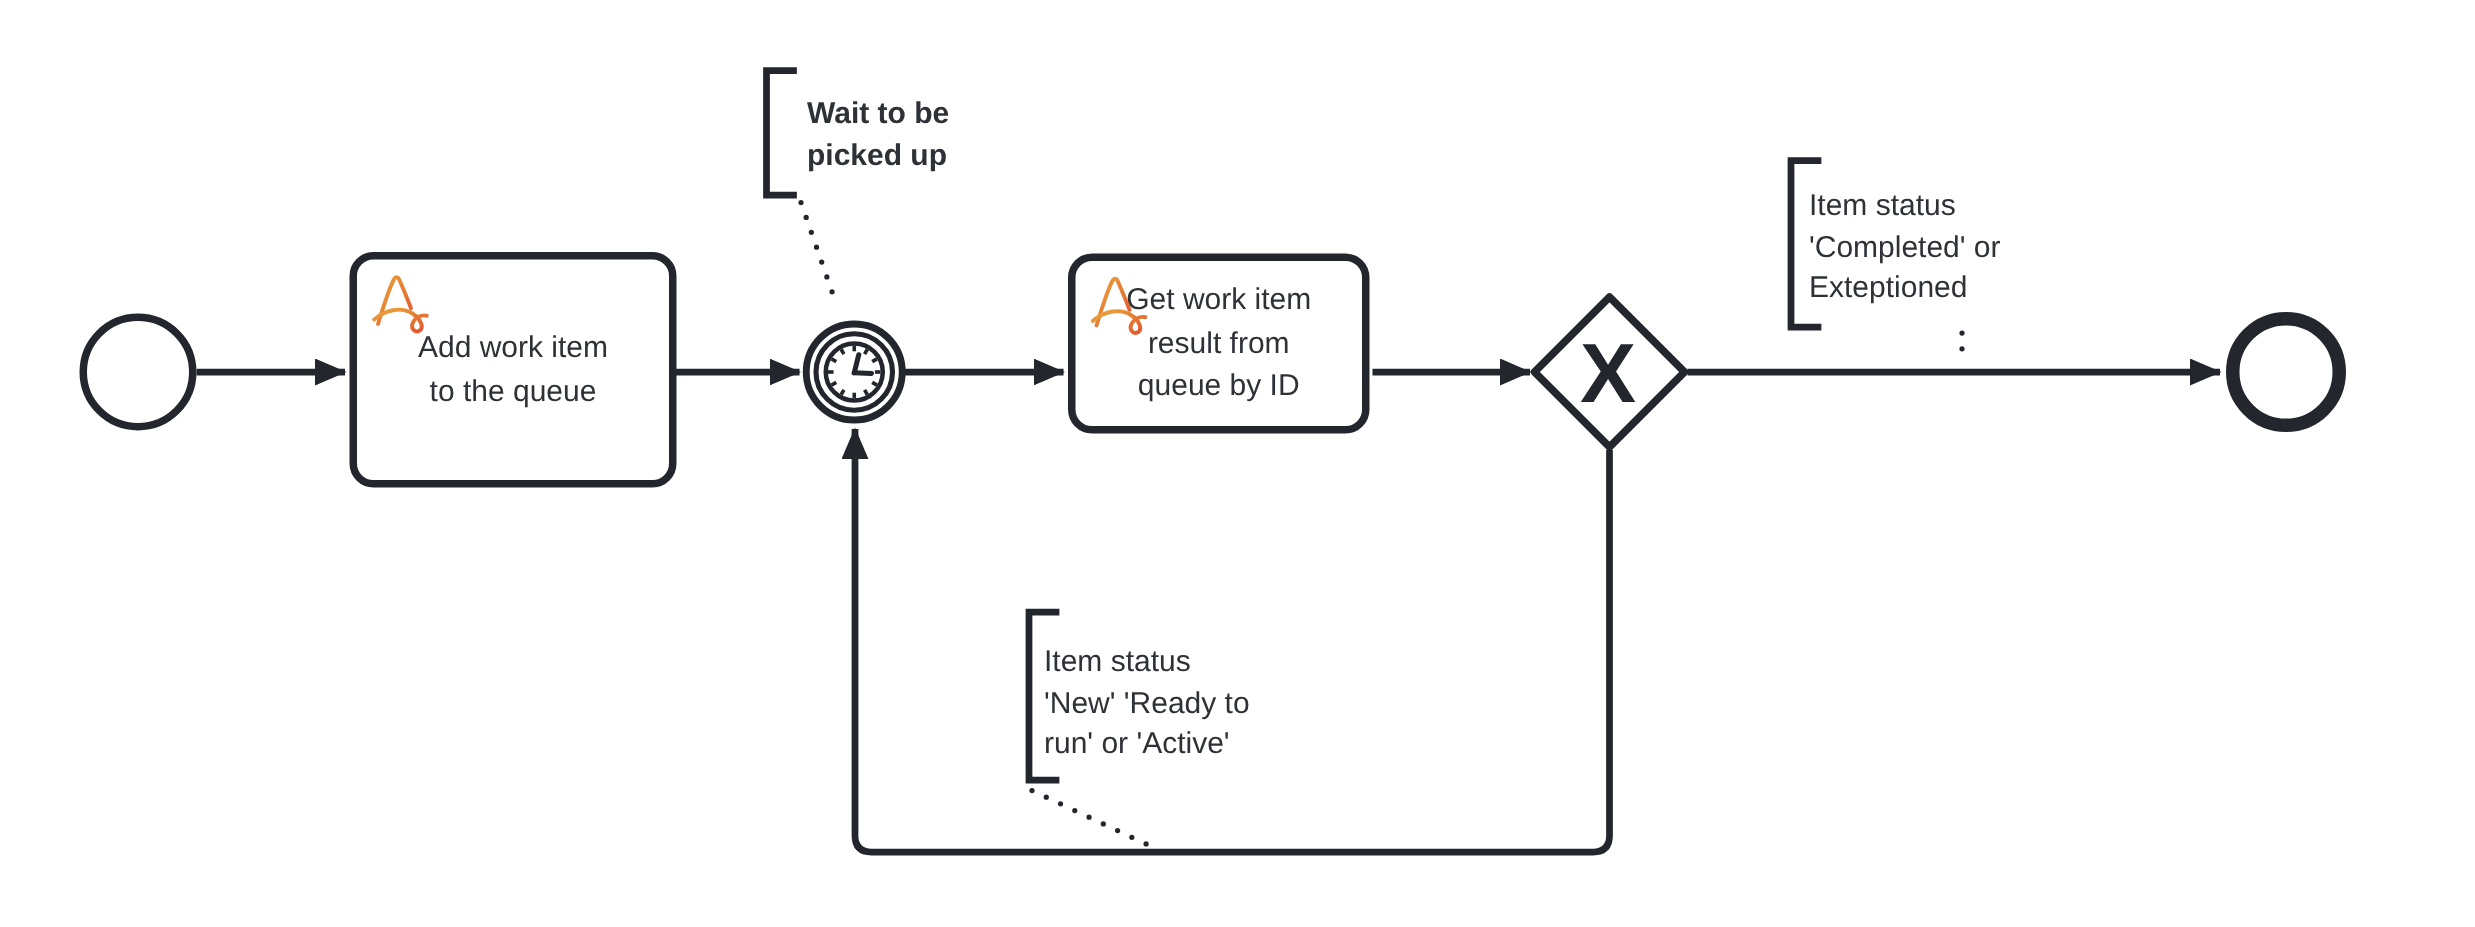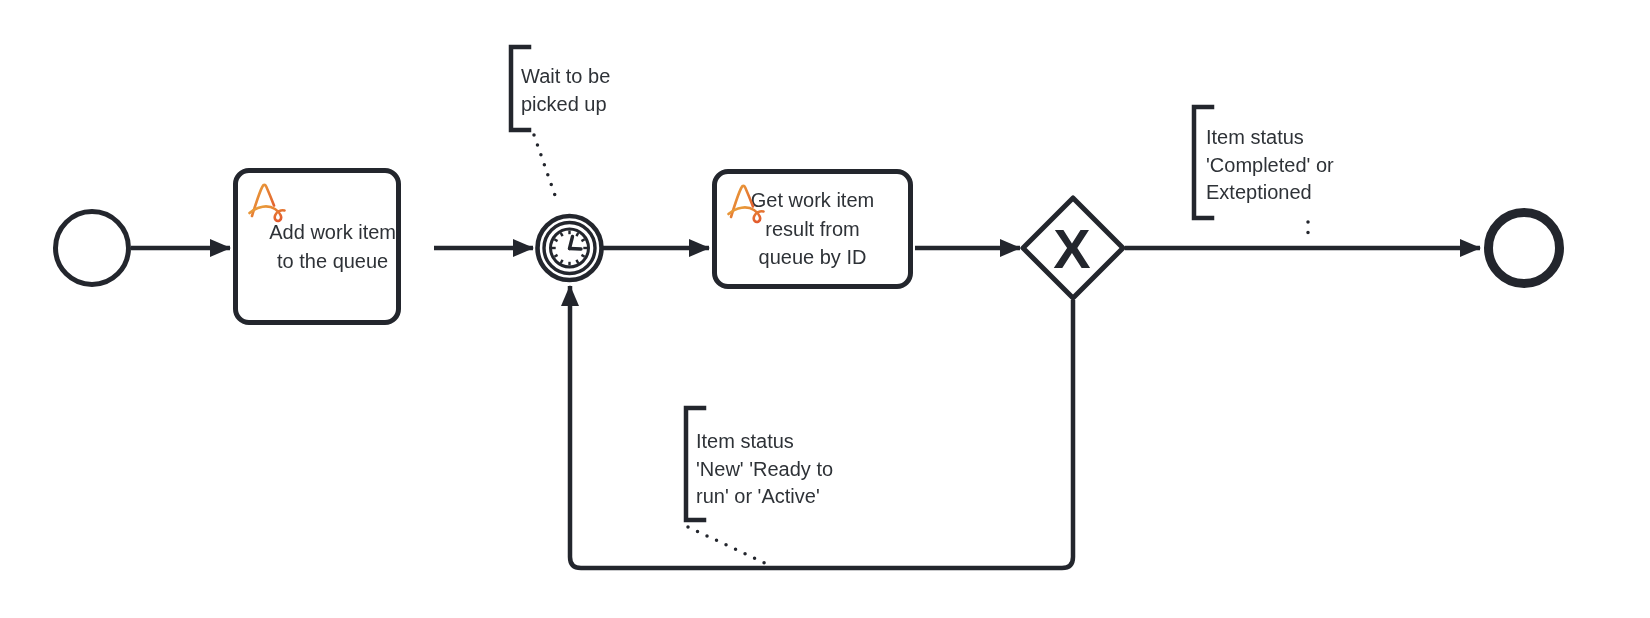--- a/index.html
+++ b/index.html
@@ -32,25 +32,25 @@
   }
   .logo { position: absolute; left: 10px; top: 7px; }
 
   .ann {
     position: absolute;
     font-size: 20px;
     line-height: 27.5px;
     color: #2e3237;
     white-space: pre-line;
   }
-  #ann-wait    { left: 521px;  top: 63px;  width: 140px; }
+  #ann-wait    { left: 538px;  top: 63px;  width: 140px; font-weight: bold; }
   #ann-done    { left: 1206px; top: 124px; width: 160px; }
   #ann-pending { left: 696px;  top: 428px; width: 170px; }
 
-  #task-add { left: 233px; top: 168px; width: 168px; height: 157px; justify-content: flex-end; }
+  #task-add { left: 233px; top: 168px; width: 218px; height: 157px; }
   #task-get { left: 712px; top: 169px; width: 201px; height: 120px; }
 
   .gateway-x {
     font-family: "Liberation Sans", sans-serif;
     font-weight: bold;
     font-size: 56px;
     fill: #23262d;
   }
 </style>
 </head>

